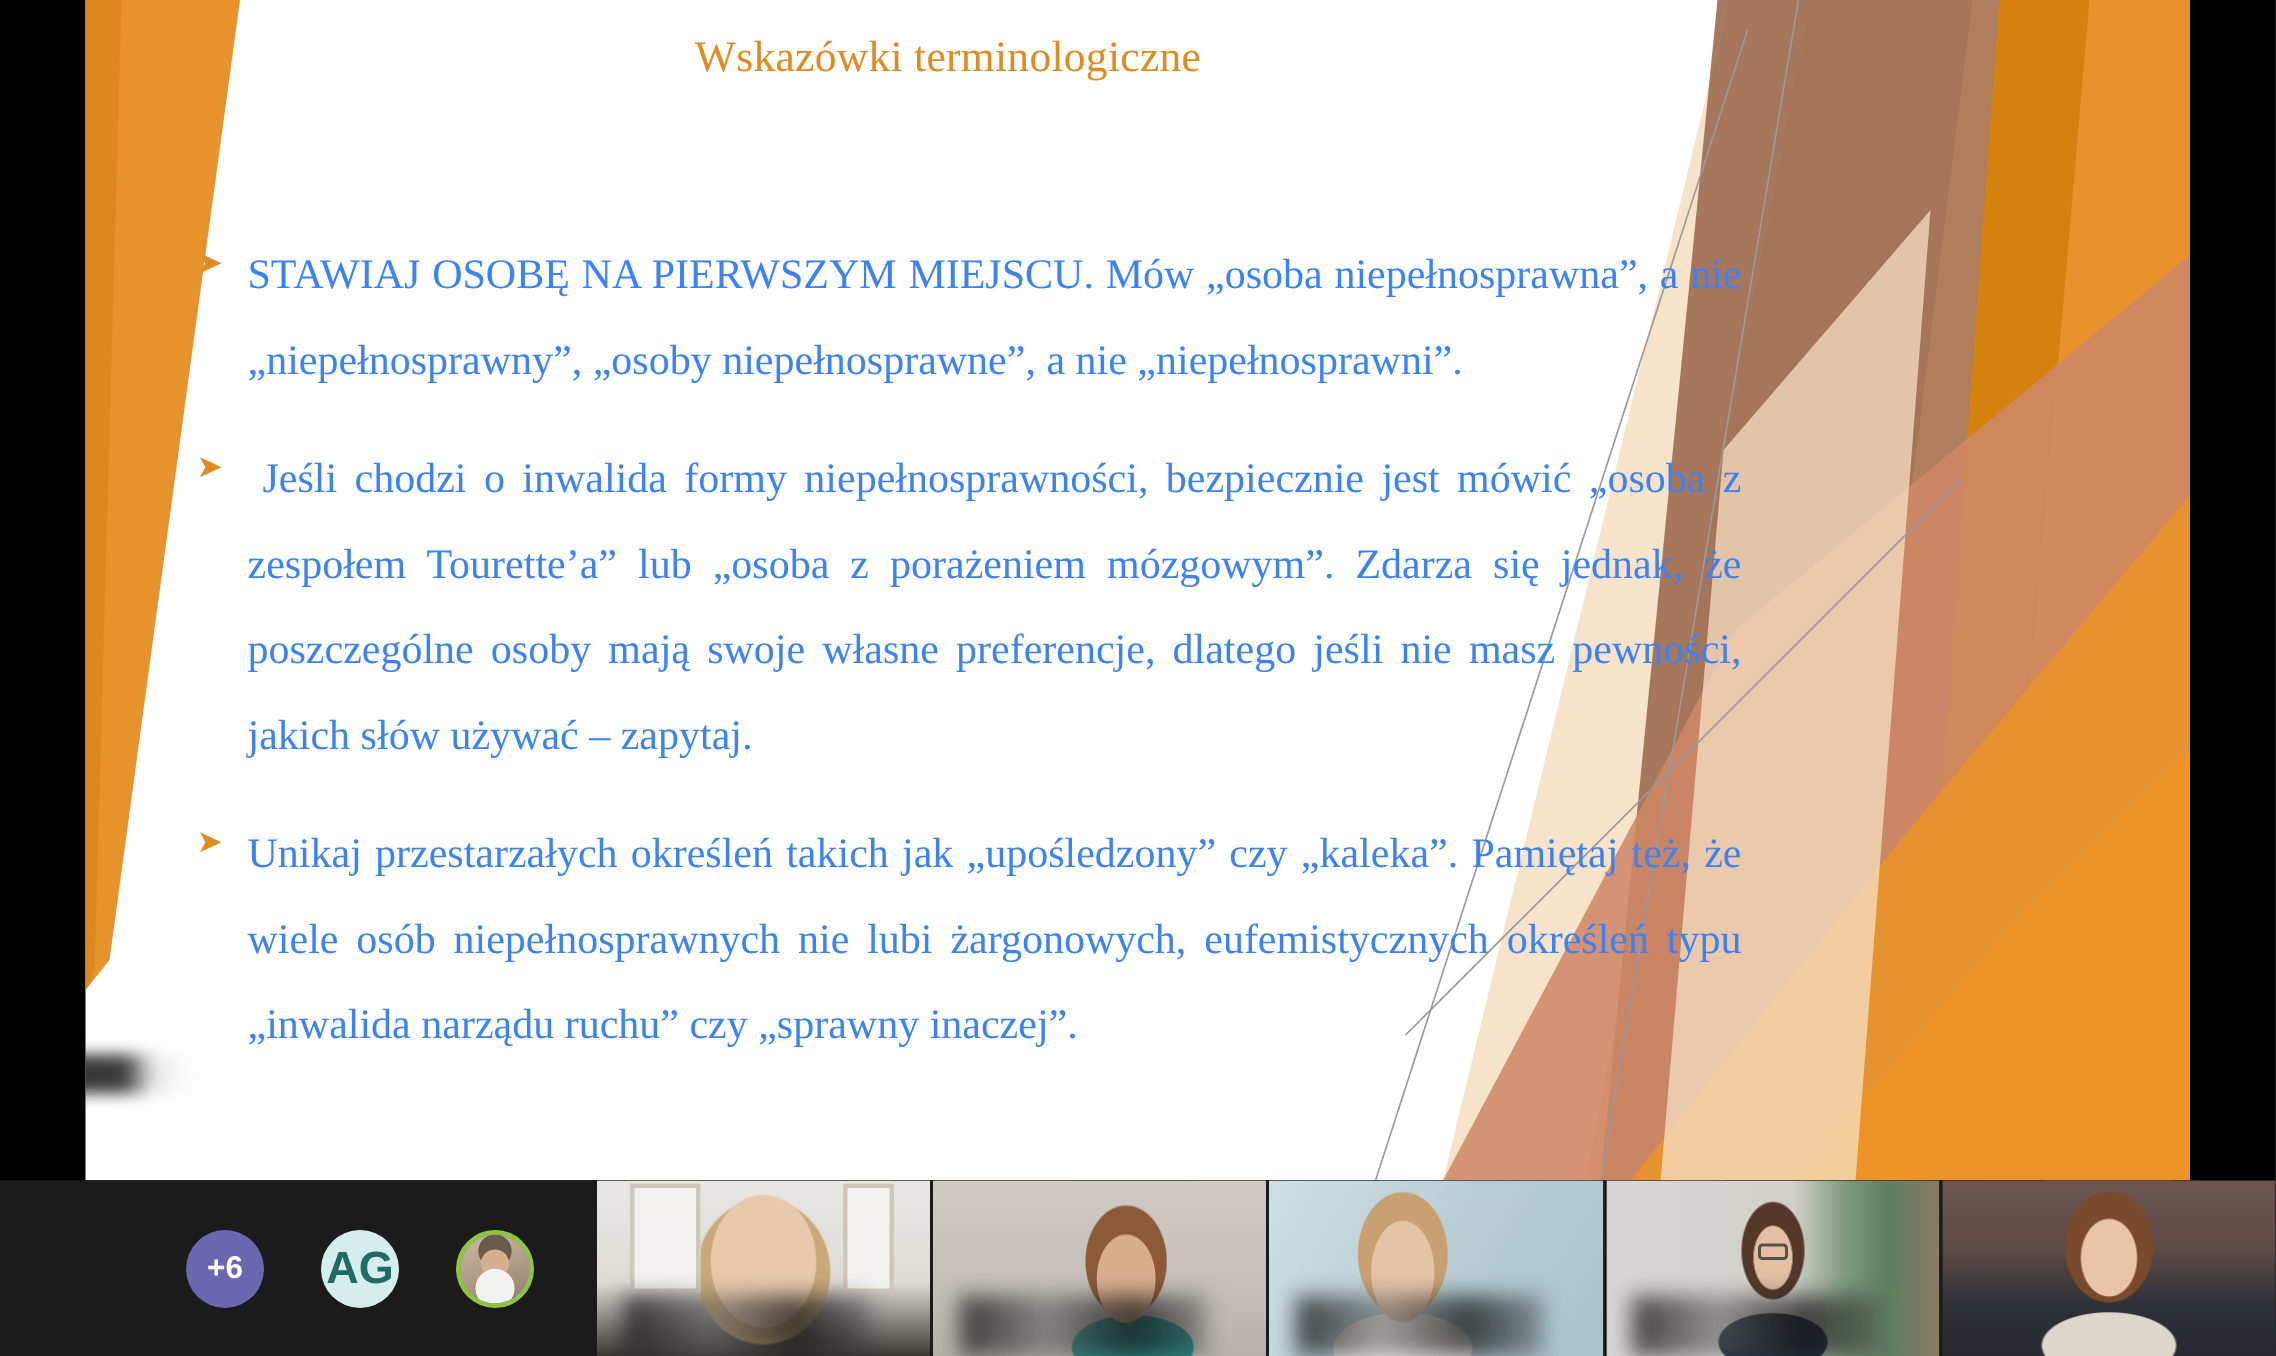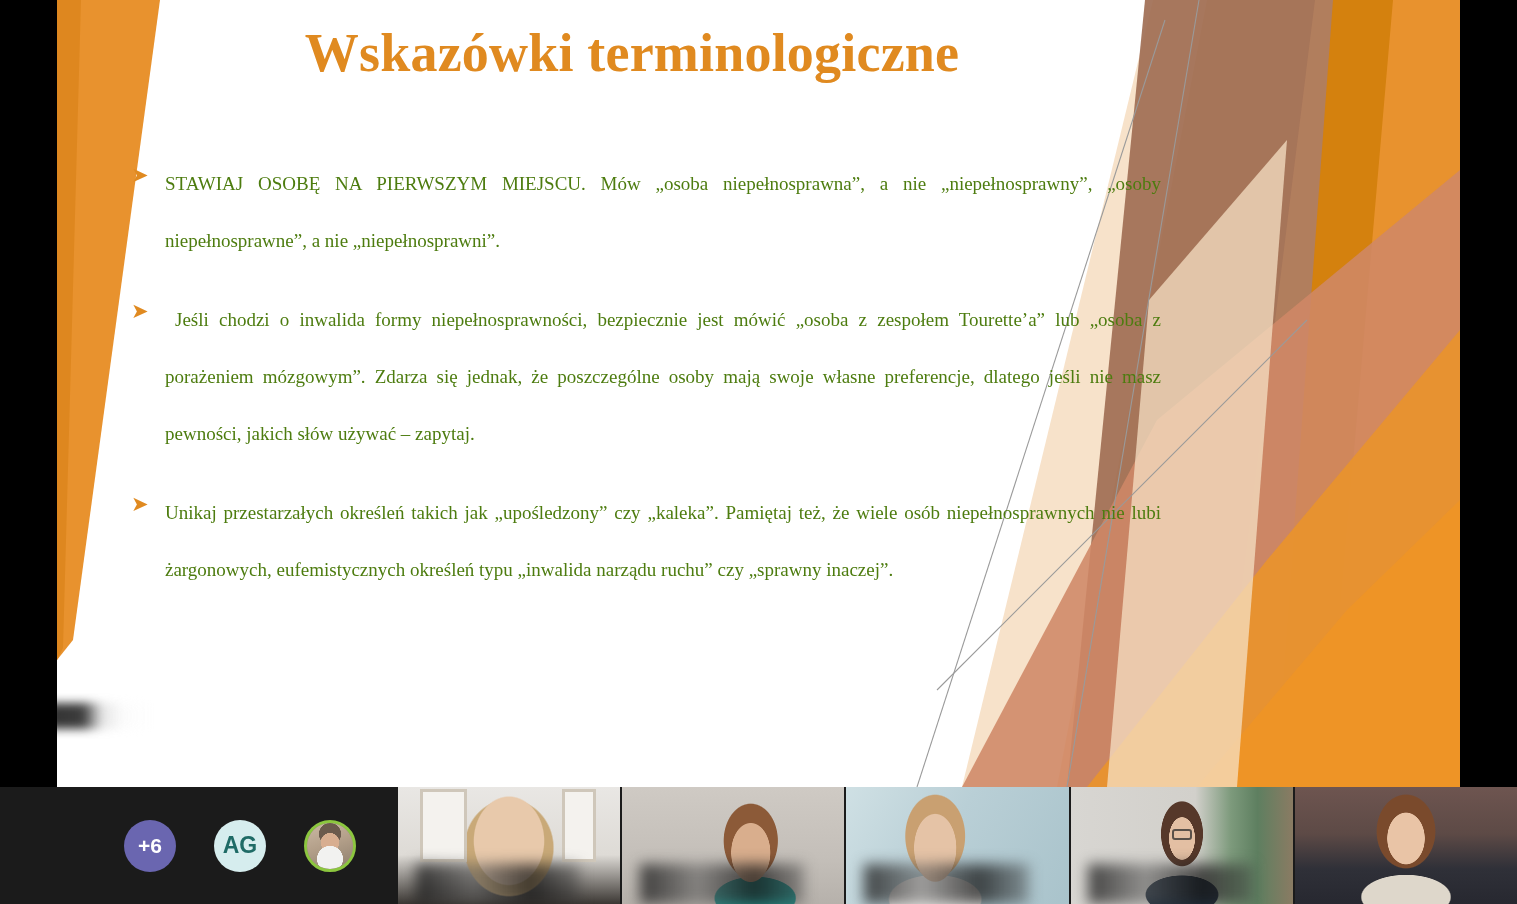--- a/index.html
+++ b/index.html
@@ -24,40 +24,40 @@
     display:block; pointer-events:none;
   }
 
   
   #slide-body{ position:absolute; left:0; top:0; width:1403px; height:787px; }
 
   #slide-title{
     position:absolute; left:0; top:22px; width:1150px;
     text-align:center;
     font-family:"Liberation Serif", serif;
-    font-size:54px; font-weight:700; color:#E08A20;
+    font-size:29px; font-weight:400; color:#E08A20;
     letter-spacing:.2px; white-space:nowrap;
   }
 
   #bullet-list{
     position:absolute; left:74px; top:155px; width:1030px;
   }
   .bullet-row{
     display:flex; align-items:flex-start; margin-bottom:22px;
   }
   .bullet-marker{
     flex:0 0 34px; width:34px; padding-top:10px;
     color:#E08A20; font-size:21px; line-height:1;
     font-family:"DejaVu Sans", sans-serif;
   }
   .bullet-text{
     flex:1 1 auto;
     font-family:"Liberation Serif", serif;
-    font-size:19px; line-height:57px;
-    color:#4d7c0f; text-align:justify;
+    font-size:28px; line-height:57px;
+    color:#3b82f6; text-align:justify;
     text-justify:inter-word;
     -webkit-hyphens:none; hyphens:none;
   }
   .bullet-text.lead-space{ text-indent:10px; }
 
   
   #slide-watermark{
     position:absolute; left:-10px; bottom:58px;
     width:105px; height:26px;
     background:linear-gradient(90deg,#111 0%,#1a1a1a 34%,rgba(200,200,200,.55) 52%,rgba(240,240,240,.25) 72%,rgba(255,255,255,0) 100%);
@@ -74,21 +74,21 @@
     display:flex; align-items:center; justify-content:flex-end;
     gap:38px; padding-right:40px; flex:0 0 396px;
   }
   .avatar{
     width:52px; height:52px; border-radius:50%;
     display:flex; align-items:center; justify-content:center;
     font-family:"Liberation Sans", sans-serif;
     font-size:21px; font-weight:700; user-select:none;
   }
   .avatar.overflow{ background:#6A66B0; color:#fff; }
-  .avatar.initials{ background:#D6EDEE; color:#1F6B66; font-size:23px; }
+  .avatar.initials{ background:#D6EDEE; color:#1F6B66; font-size:30px; }
   .avatar.photo{
     border:3px solid #8CC63F; padding:0; overflow:hidden;
     background:#9c8f83; position:relative;
   }
   .avatar.photo .ph-bg{
     position:absolute; inset:0; border-radius:50%;
     background:
       radial-gradient(circle at 50% 78%, #f2f2f0 0 30%, rgba(242,242,240,0) 31%),
       radial-gradient(circle at 50% 42%, #d8ae90 0 26%, rgba(216,174,144,0) 27%),
       radial-gradient(circle at 50% 24%, #6b5a4c 0 26%, rgba(107,90,76,0) 27%),

